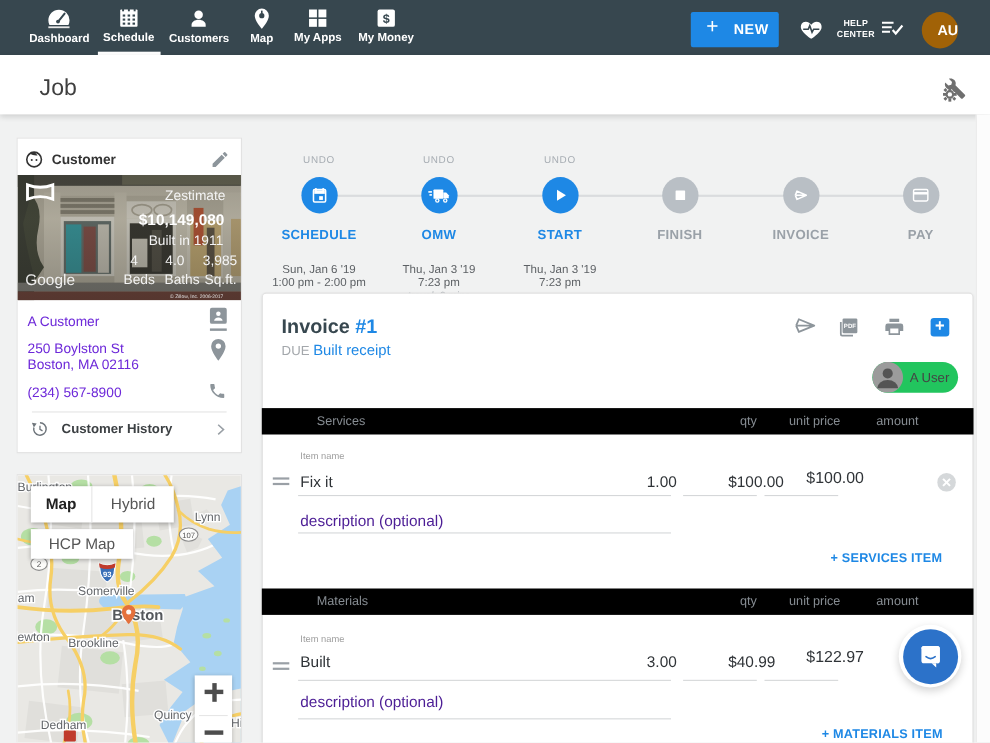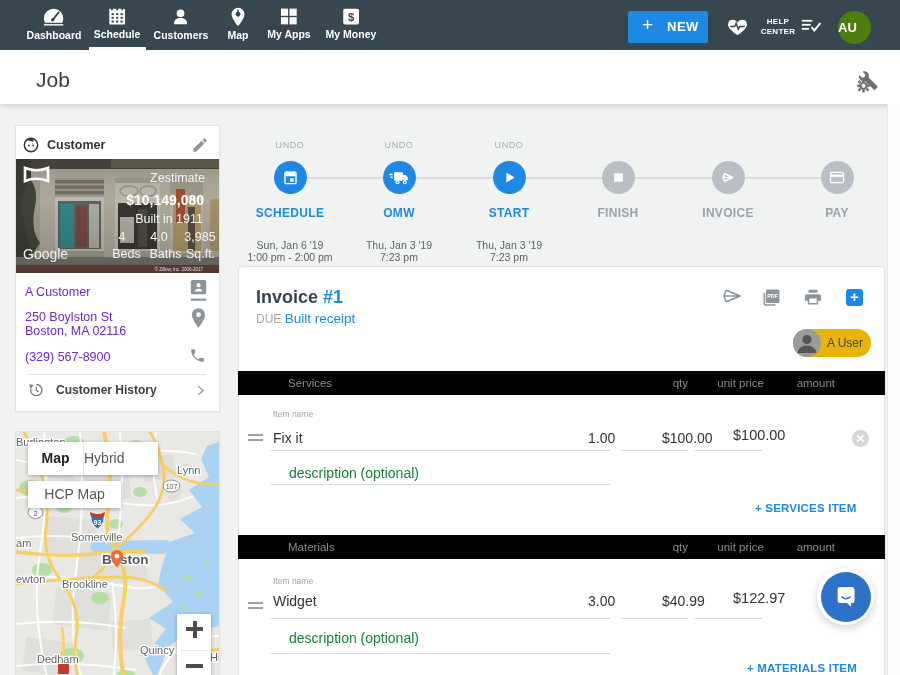--- a/index.html
+++ b/index.html
@@ -8,21 +8,21 @@
 .abs { position:absolute; }
 
 
 #topnav { position:absolute; left:0; top:0; width:900px; height:50px; background:#37474f; }
 .navitem { position:absolute; top:0; height:50px; text-align:center; color:#fff; transform:translateX(-50%); }
 .navitem svg { display:block; margin:6px auto 0; }
 .navitem .lbl { font-size:10.5px; font-weight:bold; color:#fff; margin-top:1px; white-space:nowrap; }
 #sched-underline { position:absolute; left:89px; top:47px; width:57px; height:3px; background:#fff; }
 #newbtn { position:absolute; left:628px; top:11px; width:80px; height:32px; background:#1e88e5; border-radius:2px; color:#fff; font-size:13px; font-weight:bold; letter-spacing:0.5px; }
 #helpcenter { position:absolute; left:754px; top:17px; width:48px; color:#fff; font-size:8px; font-weight:bold; text-align:center; line-height:9.5px; letter-spacing:0.3px; }
-#avatar { position:absolute; left:838px; top:11px; width:33px; height:33px; border-radius:50%; background:#4d7c0f; color:#fff; font-size:13px; font-weight:bold; text-align:left; line-height:33px; }
+#avatar { position:absolute; left:838px; top:11px; width:33px; height:33px; border-radius:50%; background:#a16207; color:#fff; font-size:13px; font-weight:bold; text-align:right; line-height:33px; }
 
 
 #jobbar { position:absolute; left:0; top:50px; width:900px; height:54px; background:#fff; box-shadow:0 2px 5px rgba(0,0,0,0.14); }
 #jobbar .title { position:absolute; left:36px; top:18px; font-size:21px; color:#3f3f3f; }
 
 
 .card { position:absolute; background:#fff; border:1px solid #e2e2e2; box-shadow:0 1px 2px rgba(0,0,0,0.05); }
 #custcard { left:15px; top:125px; width:205px; height:287px; }
 #mapcard  { left:15px; top:431px; width:205px; height:260px; }
 #invcard  { left:238px; top:266px; width:647px; height:425px; border-radius:4px 4px 0 0; }
@@ -44,32 +44,32 @@
 .steplbl { margin-top:12px; font-size:12px; font-weight:bold; letter-spacing:0.3px; }
 .steplbl.blue { color:#1e88e5; } .steplbl.gray { color:#9aa1a8; }
 .stepdate { font-size:10.5px; color:#5d6165; line-height:12px; margin-top:19px; }
 .travel { font-size:9.5px; color:#9aa0a6; font-style:italic; margin-top:1px; }
 
 
 #invtitle { position:absolute; left:256px; top:287px; font-size:18px; font-weight:bold; color:#37474f; }
 #invtitle span { color:#1e88e5; }
 #invdue { position:absolute; left:256px; top:311px; font-size:12px; color:#a3a7ab; }
 #invdue span { color:#1e88e5; font-size:13.5px; }
-#userchip { position:absolute; left:793px; top:329px; width:78px; height:28px; border-radius:14px; background:#eab308; }
+#userchip { position:absolute; left:793px; top:329px; width:78px; height:28px; border-radius:14px; background:#22c55e; }
 #userchip .nm { position:absolute; left:34px; top:7px; font-size:12px; color:#444; }
 .secthead { position:absolute; left:238px; width:647px; height:24px; background:#000000; }
 .secthead .n { position:absolute; left:50px; top:6px; font-size:11.5px; color:#878d93; }
 .secthead .qty { position:absolute; right:197px; top:6px; font-size:11.5px; color:#878d93; }
 .secthead .up { position:absolute; right:121px; top:6px; font-size:11.5px; color:#878d93; }
 .secthead .am { position:absolute; right:50px; top:6px; font-size:11.5px; color:#878d93; }
 .itemlabel { position:absolute; left:273px; font-size:8.5px; color:#9e9e9e; }
 .itemname { position:absolute; left:273px; font-size:14px; color:#2f3337; }
 .uline { position:absolute; height:1px; background:#d5d7d9; }
 .numcell { position:absolute; font-size:14px; color:#2f3337; }
-.desc { position:absolute; left:273px; font-size:14px; color:#15803d;margin-left:16px; }
+.desc { position:absolute; left:273px; font-size:14px; color:#4c1d95; }
 .addlink { position:absolute; font-size:11.5px; font-weight:bold; color:#1e88e5; letter-spacing:0.2px; }
 .drag { position:absolute; left:248px; width:15px; }
 .drag div { height:2px; background:#9aa0a6; margin-bottom:3px; }
 
 
 #chat { position:absolute; left:817px; top:568px; width:57px; height:57px; border-radius:50%; background:#fff; box-shadow:0 3px 8px rgba(0,0,0,0.18); }
 #chat .inner { position:absolute; left:3.5px; top:3.5px; width:50px; height:50px; border-radius:50%; background:#2c72c9; display:flex; align-items:center; justify-content:center; }
 
 
 #scrollstrip { position:absolute; left:887px; top:104px; width:13px; height:571px; background:#fcfcfc; border-left:1px solid #e8e8e8; }
@@ -271,21 +271,21 @@
   <svg class="cicon" style="left:174px; top:153px;" width="17" height="23" viewBox="0 0 20 27" fill="#8d959b">
       <rect x="1" y="1" width="18" height="17" rx="2"></rect>
       <circle cx="10" cy="7.2" r="2.4" fill="#fff"></circle>
       <path d="M5.5 14.8c0-2 2-3.4 4.5-3.4s4.5 1.4 4.5 3.4z" fill="#fff"></path>
       <rect x="1" y="23" width="18" height="2.6"></rect>
     </svg>
   <div class="ctext" style="top:184px; line-height:14px;">250 Boylston St<br>Boston, MA 02116</div>
   <svg class="cicon" style="left:175px; top:181px;" width="15" height="22" viewBox="0 0 16 23" fill="#8d959b">
       <path d="M8 1a7 7 0 0 0-7 7c0 5.2 7 14 7 14s7-8.8 7-14a7 7 0 0 0-7-7zm0 9.5a2.6 2.6 0 1 1 0-5.2 2.6 2.6 0 0 1 0 5.2z"></path>
     </svg>
-  <div class="ctext" style="top:224px;">(329) 567-8900</div>
+  <div class="ctext" style="top:224px;">(234) 567-8900</div>
   <svg class="cicon" style="left:173px; top:221px;" width="17" height="17" viewBox="0 0 24 24" fill="#8d959b">
       <path d="M6.6 10.8c1.4 2.8 3.8 5.1 6.6 6.6l2.2-2.2c.3-.3.7-.4 1-.2 1.1.4 2.3.6 3.6.6.6 0 1 .4 1 1V20c0 .6-.4 1-1 1C10.6 21 3 13.4 3 4c0-.6.4-1 1-1h3.5c.6 0 1 .4 1 1 0 1.2.2 2.4.6 3.6.1.3 0 .7-.2 1l-2.3 2.2z"></path>
     </svg>
   <div style="position:absolute; left:13px; right:13px; top:248px; height:1px; background:#e4e4e4;"></div>
   <svg class="abs" style="left:12px; top:256px;" width="16" height="16" viewBox="0 0 24 24">
       <path d="M12.5 3.5 a8.5 8.5 0 1 1-8.3 6.4" fill="none" stroke="#6f767c" stroke-width="2"></path>
       <path d="M1.5 3.5 L8 4.5 4.2 10z" fill="#6f767c"></path>
       <path d="M12.5 7.5 V12.5 L16 14.6" fill="none" stroke="#6f767c" stroke-width="1.8"></path>
     </svg>
   <div class="abs" style="left:40px; top:257px; font-size:12px; font-weight:bold; color:#3c4043;">Customer History</div>
@@ -390,21 +390,21 @@
       <text x="155.5" y="57" font-size="7" fill="#555" text-anchor="middle">107</text>
       <rect x="42" y="232" width="11" height="10" fill="#c03b2c" rx="1"></rect>
     </g>
 
     <path d="M101 118 a6.2 6.2 0 0 1 6.2 6.2 c0 4.6 -6.2 11.3 -6.2 11.3 s-6.2 -6.7 -6.2 -11.3 a6.2 6.2 0 0 1 6.2 -6.2 z" fill="#e4713c"></path>
     <circle cx="101" cy="124.3" r="2.3" fill="#fff" opacity="0.95"></circle>
   </svg>
 
   <div class="abs" style="left:12px; top:10px; width:130px; height:33px; background:#fff; box-shadow:0 1px 4px rgba(0,0,0,0.3); display:flex;">
     <div style="width:56px; text-align:center; line-height:33px; font-size:14px; font-weight:bold; color:#222; border-right:1px solid #e6e6e6;">Map</div>
-    <div style="flex:1; text-align:left; line-height:33px; font-size:14px; color:#565656;">Hybrid</div>
+    <div style="flex:1; text-align:center; line-height:33px; font-size:14px; color:#565656;">Hybrid</div>
   </div>
   <div class="abs" style="left:12px; top:49px; width:93px; height:27px; background:#fff; box-shadow:0 1px 4px rgba(0,0,0,0.3); text-align:center; line-height:27px; font-size:14px; color:#565656;">HCP Map</div>
 
   <div class="abs" style="left:161px; top:182px; width:34px; height:76px; background:#fff; box-shadow:0 1px 4px rgba(0,0,0,0.3);">
     <div style="height:36px; position:relative;">
         <div style="position:absolute; left:9px; top:13px; width:17px; height:4px; background:#4d4d4d;"></div>
         <div style="position:absolute; left:15.5px; top:6.5px; width:4px; height:17px; background:#4d4d4d;"></div>
       </div>
     <div style="height:1px; background:#e6e6e6; margin:0 4px;"></div>
     <div style="height:39px; position:relative;">
@@ -546,21 +546,21 @@
     <div class="n">Materials</div>
     <div class="qty">qty</div>
     <div class="up">unit price</div>
     <div class="am">amount</div>
   </div>
 <div class="drag" style="top:602px;">
     <div></div>
     <div></div>
   </div>
 <div class="itemlabel" style="top:576px;">Item name</div>
-<div class="itemname" style="top:593px;">Widget</div>
+<div class="itemname" style="top:593px;">Built</div>
 <div class="uline" style="left:271px; top:618px; width:339px;"></div>
 <div class="numcell" style="left:588px; top:593px; width:100px;">3.00</div>
 <div class="uline" style="left:621px; top:618px; width:67px;"></div>
 <div class="numcell" style="left:662px; top:593px; width:100px;">$40.99</div>
 <div class="uline" style="left:695px; top:618px; width:67px;"></div>
 <div class="numcell" style="left:733px; top:590px; width:100px; font-size:14.5px;">$122.97</div>
 <div class="desc" style="top:630px;">description (optional)</div>
 <div class="uline" style="left:271px; top:653px; width:339px;"></div>
 <div class="addlink" style="left:747px; top:662px;">+ MATERIALS ITEM</div>
 

